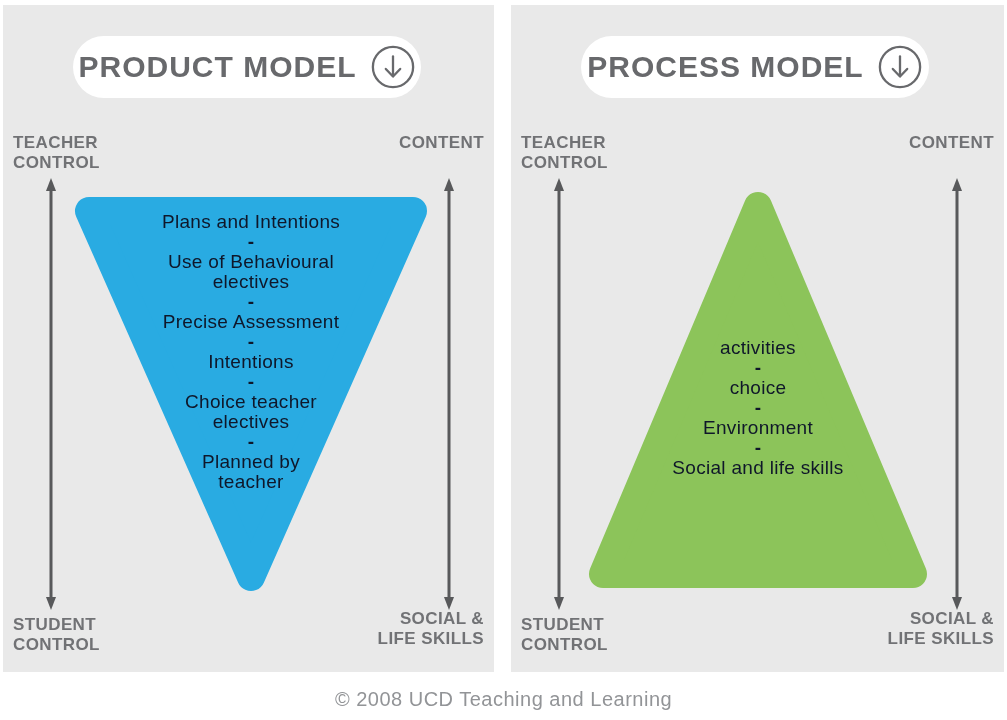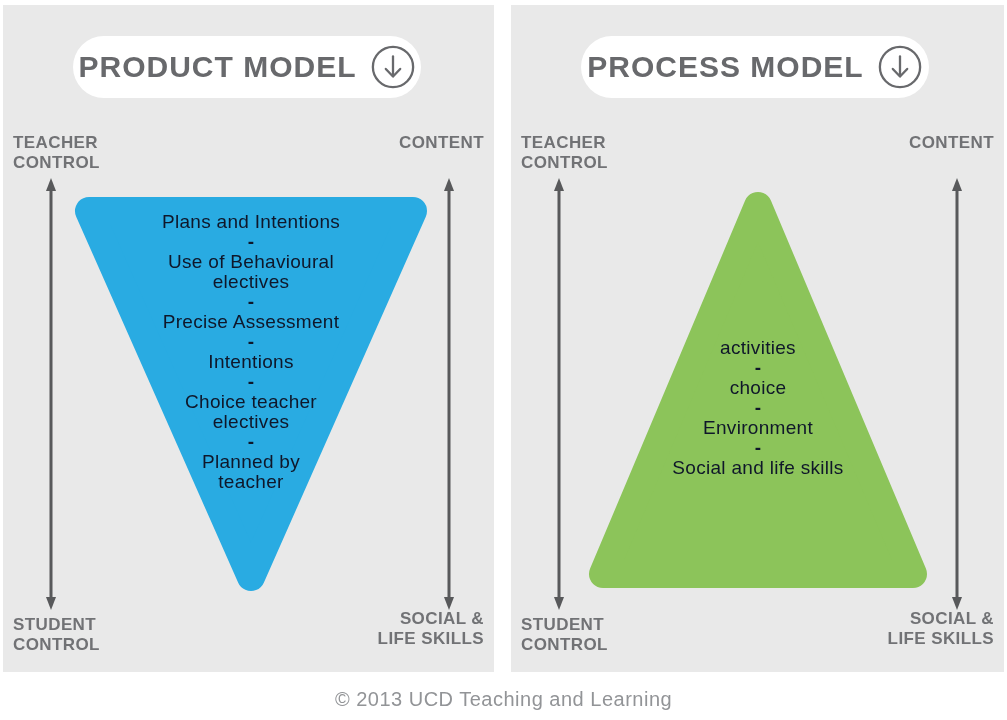--- a/index.html
+++ b/index.html
@@ -163,14 +163,14 @@
         <div class="tri-item">
           <div>Environment</div>
         </div>
         <div class="tri-sep">-</div>
         <div class="tri-item">
           <div>Social and life skills</div>
         </div>
       </div>
   </section>
 
-  <footer class="footer">© 2013 UCD Teaching and Learning</footer>
+  <footer class="footer">© 2008 UCD Teaching and Learning</footer>
 </div>
 
 </body></html>

